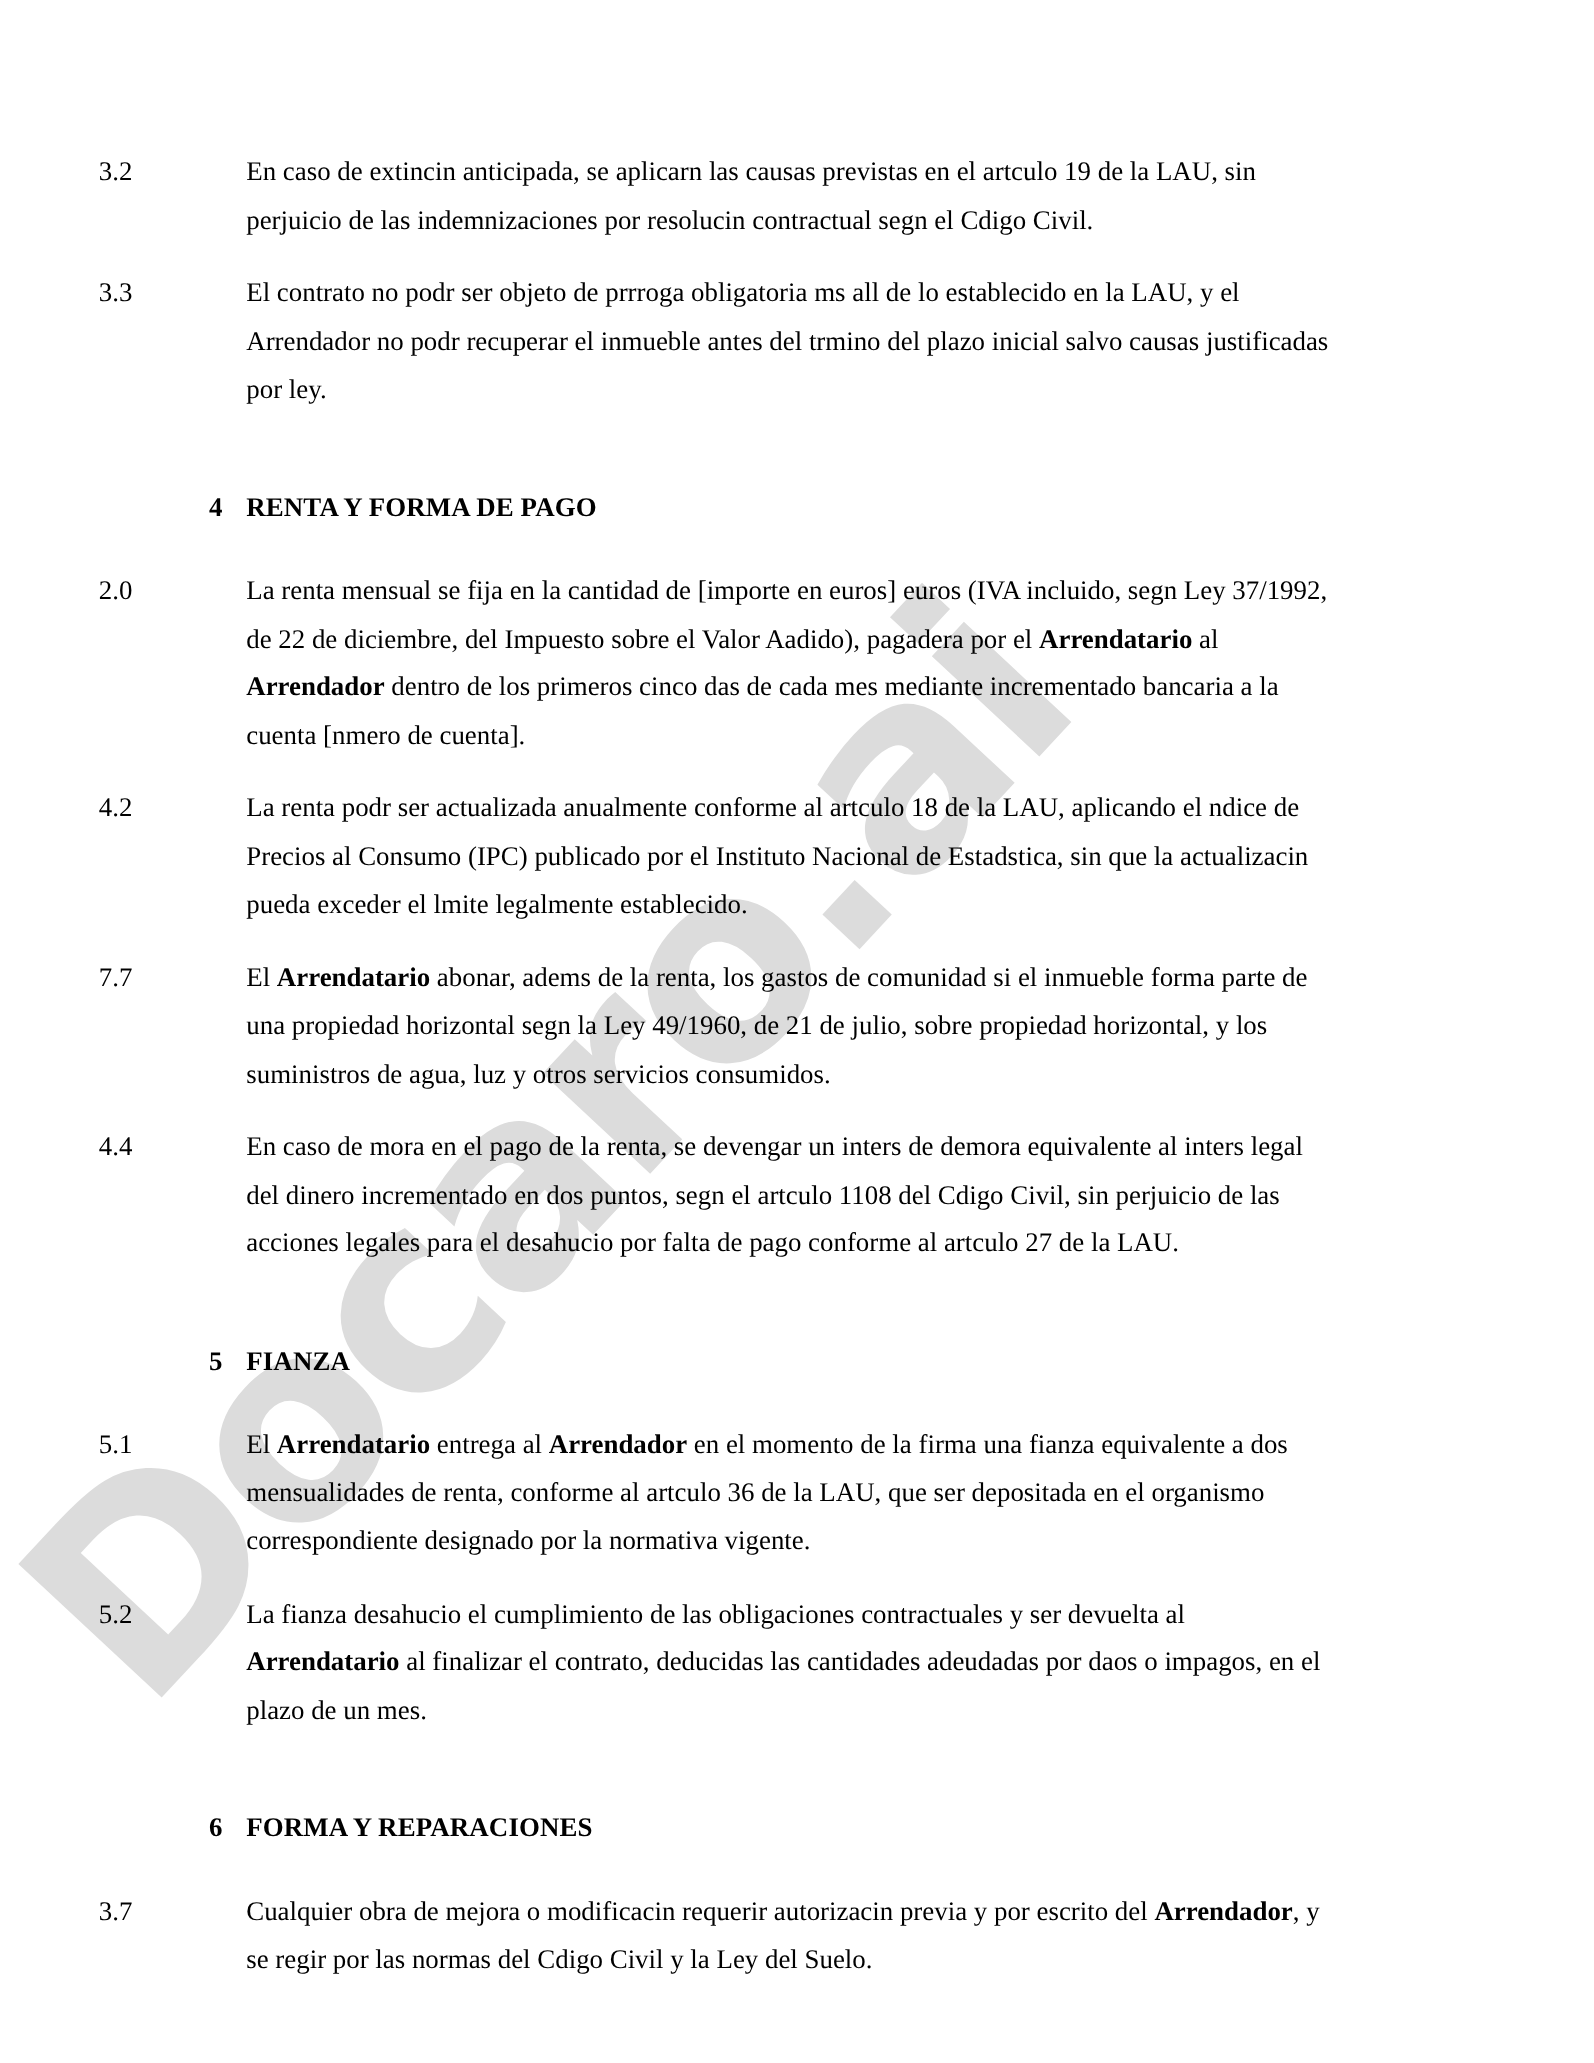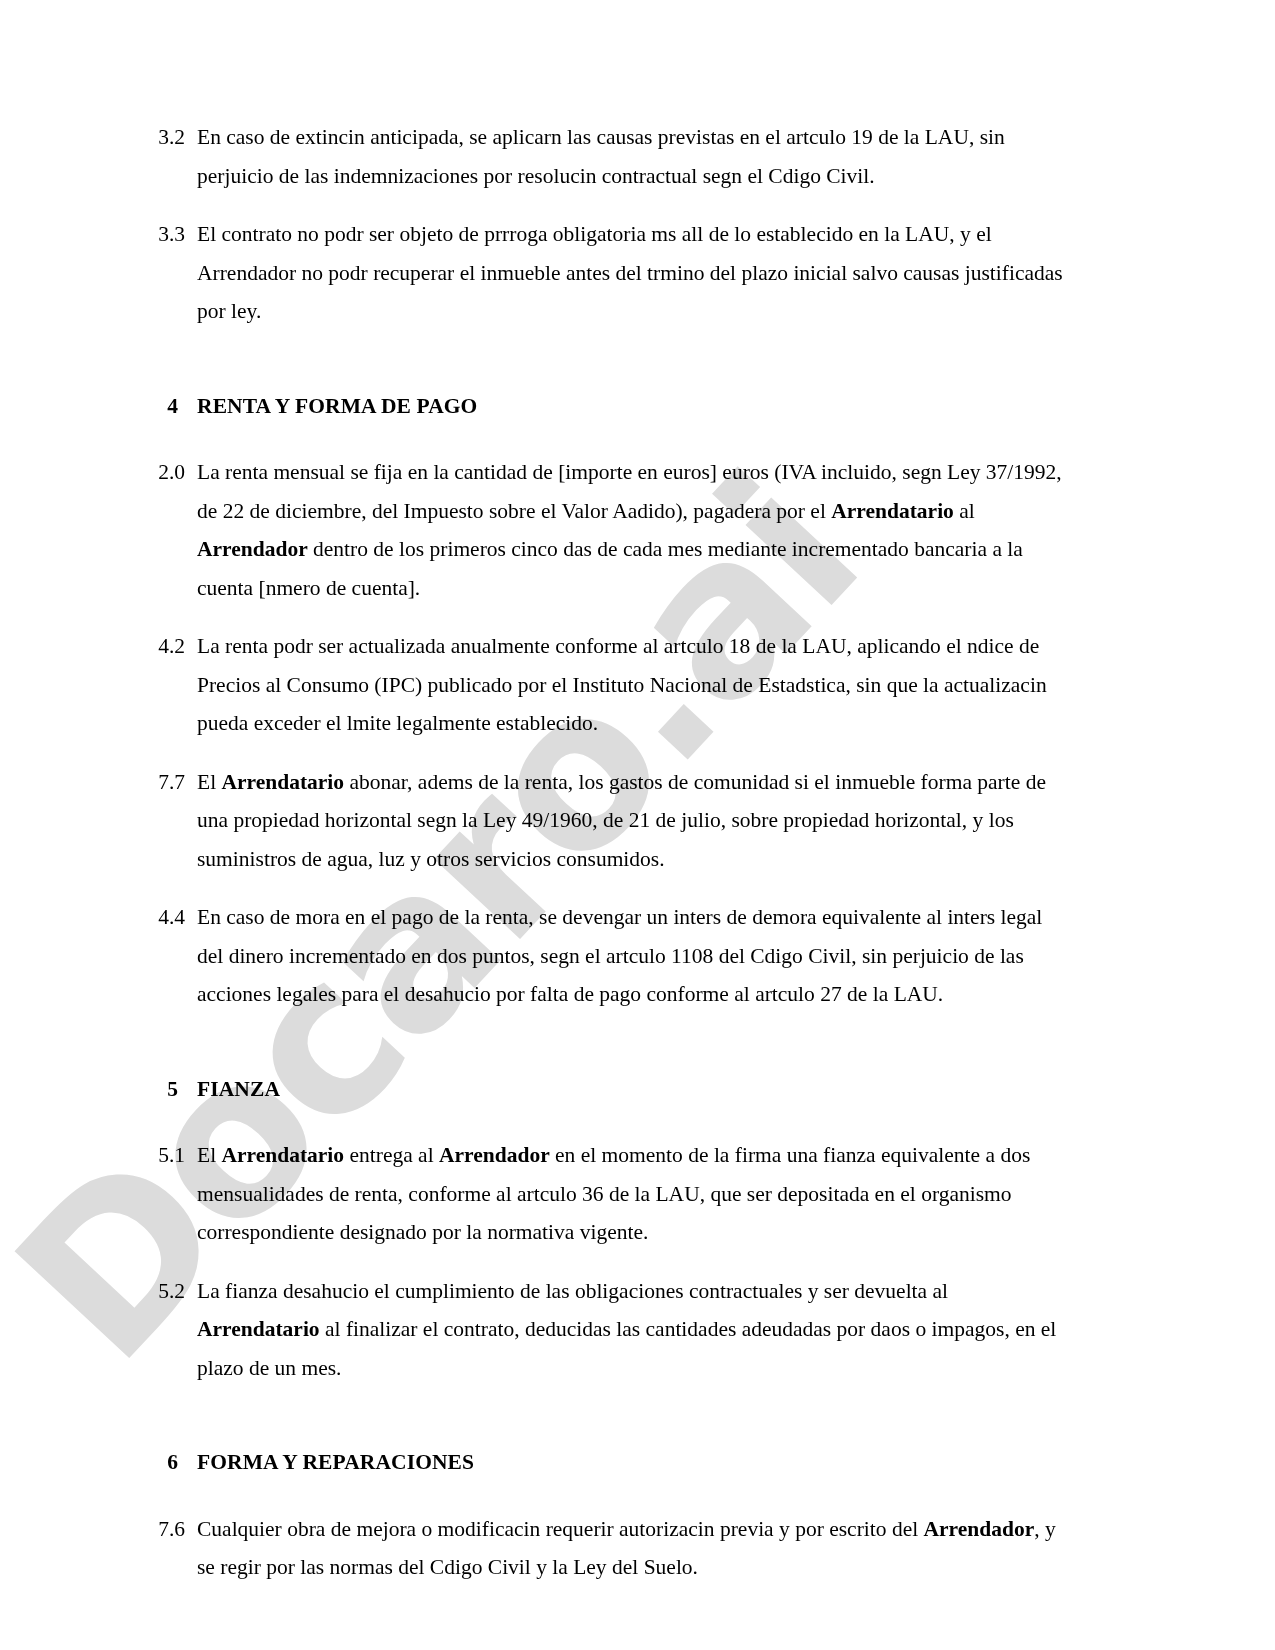--- a/index.html
+++ b/index.html
@@ -64,21 +64,21 @@
   }
 
   .clause {
     margin-bottom: 20px;
   }
   .clause .num {
     position: absolute;
     left: 0;
     top: 0;
     width: 185px;
-    text-align: right;
+    text-align: center;
     font-size: 21.5px;
     line-height: 38.5px;
   }
   .clause .body {
     display: block;
   }
 
   .heading {
     margin-top: 56px;
     margin-bottom: 28px;
@@ -154,19 +154,19 @@
         </div>
         <div class="block clause">
           <span class="num">5.2</span>
           <span class="body"><span>La fianza desahucio el cumplimiento de las obligaciones contractuales y ser devuelta al </span><b>Arrendatario</b><span> al finalizar el contrato, deducidas las cantidades adeudadas por daos o impagos, en el plazo de un mes.</span></span>
         </div>
         <div class="block heading">
           <span class="num">6</span>
           <span class="body">FORMA Y REPARACIONES</span>
         </div>
         <div class="block clause">
-          <span class="num">7.6</span>
+          <span class="num">3.7</span>
           <span class="body"><span>Cualquier obra de mejora o modificacin requerir autorizacin previa y por escrito del </span><b>Arrendador</b><span>, y se regir por las normas del Cdigo Civil y la Ley del Suelo.</span></span>
         </div>
       </div>
   </div>
 
 </div>
 
 </body></html>

